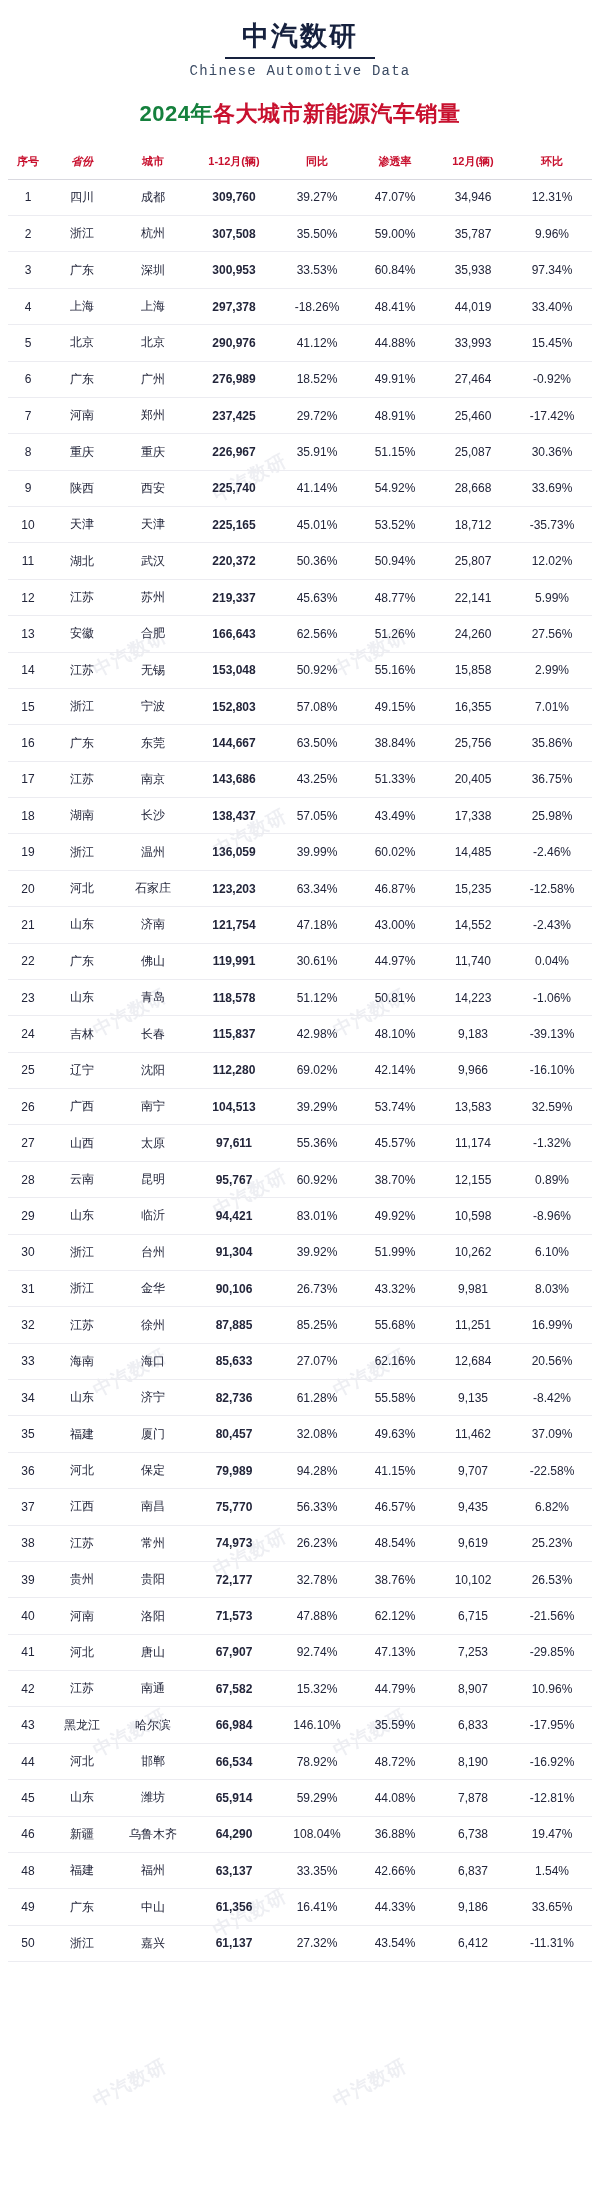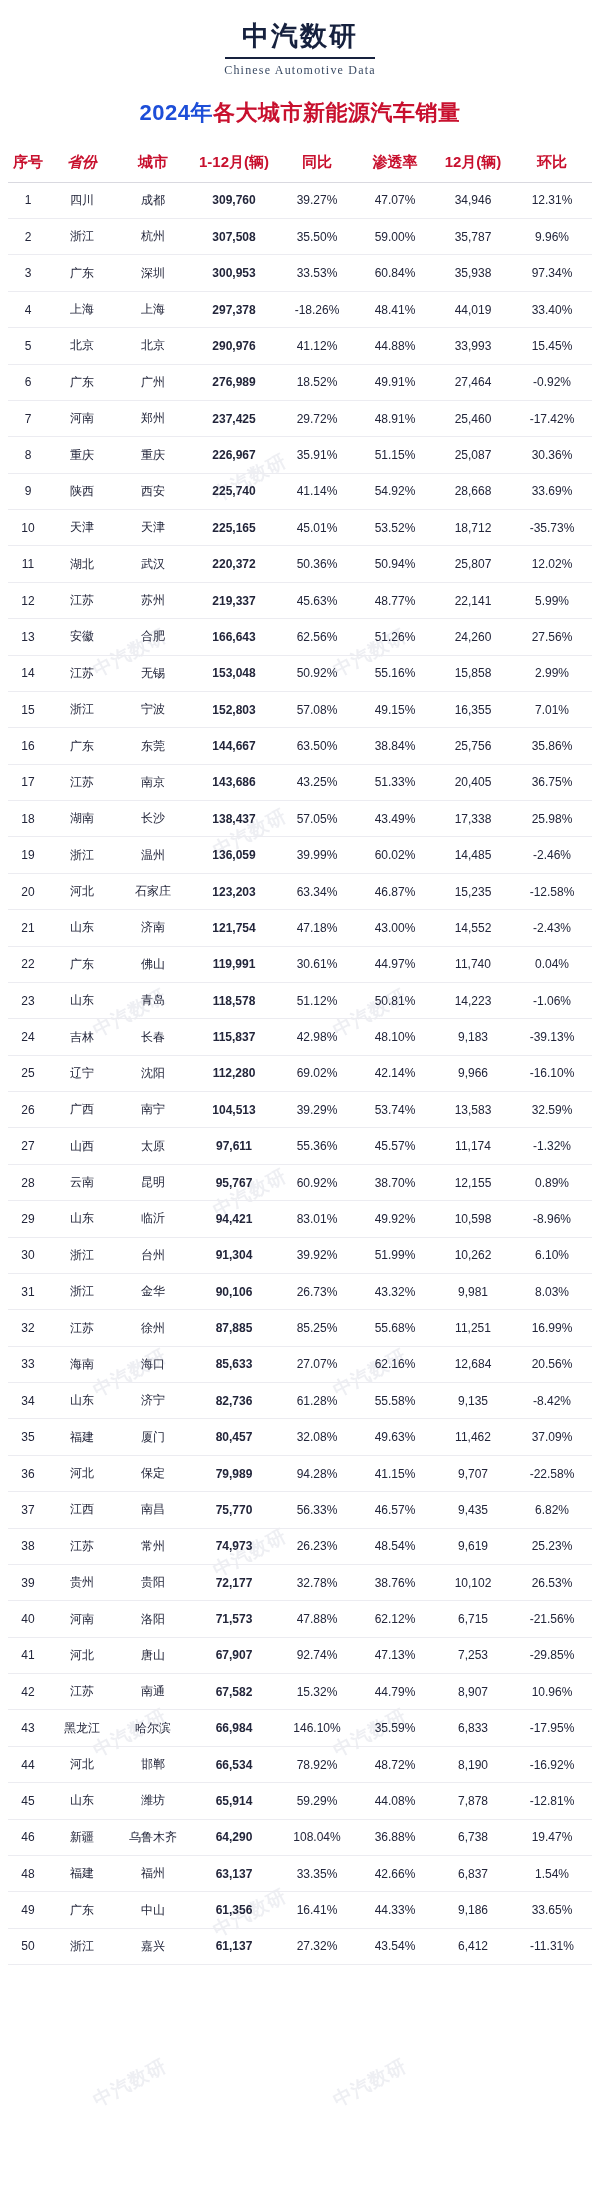--- a/index.html
+++ b/index.html
@@ -33,49 +33,49 @@
     color: #16213e;
     line-height: 1.1;
   }
   .logo-rule {
     width: 150px;
     height: 2px;
     background: #16213e;
     margin: 5px auto 4px auto;
   }
   .logo-sub {
-    font-size: 12px;
+    font-size: 14px;
     letter-spacing: 1.2px;
     color: #3a4a63;
-    font-family: Liberation Serif, serif;
+    font-family: Liberation Mono, monospace;
   }
 
   
   .title {
     text-align: center;
     margin-top: 20px;
     margin-bottom: 16px;
     font-size: 22px;
     font-weight: bold;
     letter-spacing: 0.5px;
   }
-  .title .t-dark { color: #1d4ed8; }
+  .title .t-dark { color: #15803d; }
   .title .t-accent { color: #c8102e; font-family: Liberation Serif, serif; }
 
   
   table.sales {
     width: 560px;
     margin: 0 auto;
     border-collapse: collapse;
     table-layout: fixed;
     position: relative;
     z-index: 2;
   }
   table.sales thead th {
-    font-size: 15px;
+    font-size: 11px;
     font-weight: bold;
     color: #c8102e;
     padding: 9px 0 10px 0;
     border-bottom: 1.5px solid #d9d9e0;
     text-align: center;
     white-space: nowrap;
   }
 
   table.sales tbody td {
     font-size: 12px;

